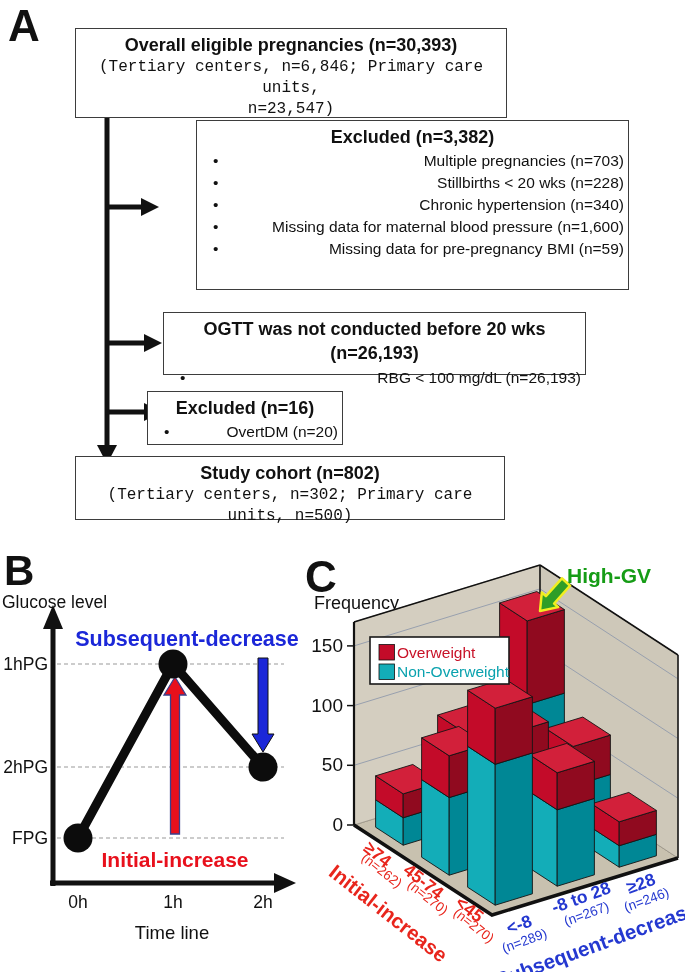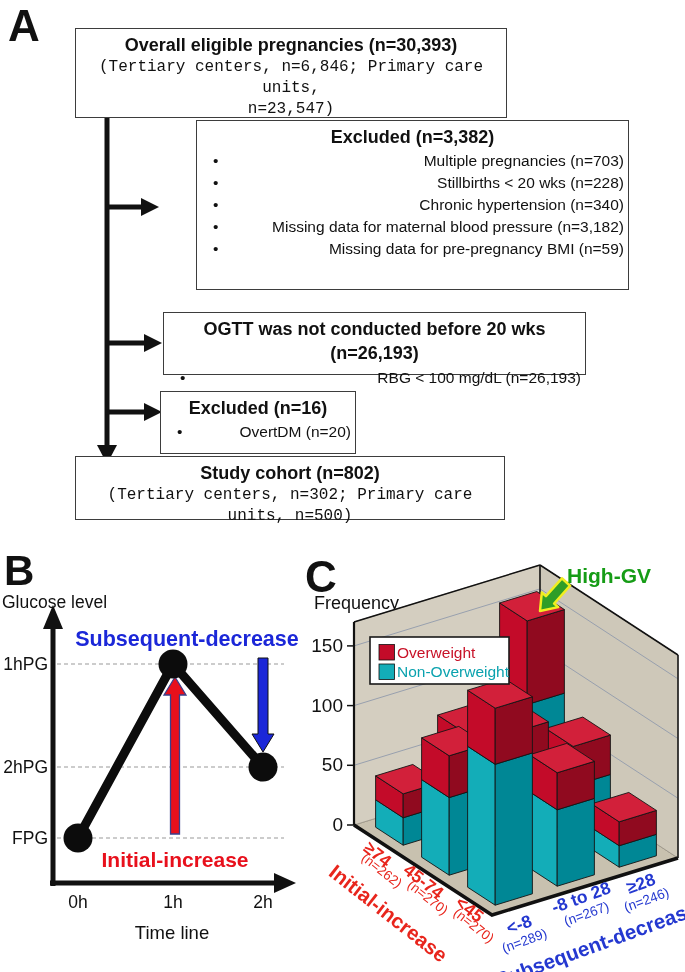--- a/index.html
+++ b/index.html
@@ -47,33 +47,33 @@
     <div class="fsub">(Tertiary centers, n=6,846; Primary care units,
 n=23,547)</div>
   </div>
 
   <div class="fbox" style="left:160px;top:120px;width:433px;height:170px;margin-left:36px;">
     <div class="ftitle">Excluded (n=3,382)</div>
     <div class="bullets">
         <div class="bullet-item">Multiple pregnancies (n=703)</div>
         <div class="bullet-item">Stillbirths &lt; 20 wks (n=228)</div>
         <div class="bullet-item">Chronic hypertension (n=340)</div>
-        <div class="bullet-item">Missing data for maternal blood pressure (n=3,182)</div>
+        <div class="bullet-item">Missing data for maternal blood pressure (n=1,600)</div>
         <div class="bullet-item">Missing data for pre-pregnancy BMI (n=59)</div>
       </div>
   </div>
 
   <div class="fbox" style="left:163px;top:312px;width:423px;height:63px;">
     <div class="ftitle">OGTT was not conducted before 20 wks (n=26,193)</div>
     <div class="bullets">
         <div class="bullet-item">RBG &lt; 100 mg/dL (n=26,193)</div>
       </div>
   </div>
 
-  <div class="fbox" style="left:160px;top:391px;width:196px;height:63px;">
+  <div class="fbox" style="left:147px;top:391px;width:196px;height:54px;">
     <div class="ftitle">Excluded (n=16)</div>
     <div class="bullets">
         <div class="bullet-item">OvertDM (n=20)</div>
       </div>
   </div>
 
   <div class="fbox" style="left:75px;top:456px;width:430px;height:64px;">
     <div class="ftitle">Study cohort (n=802)</div>
     <div class="fsub">(Tertiary centers, n=302; Primary care units, n=500)</div>
   </div>

